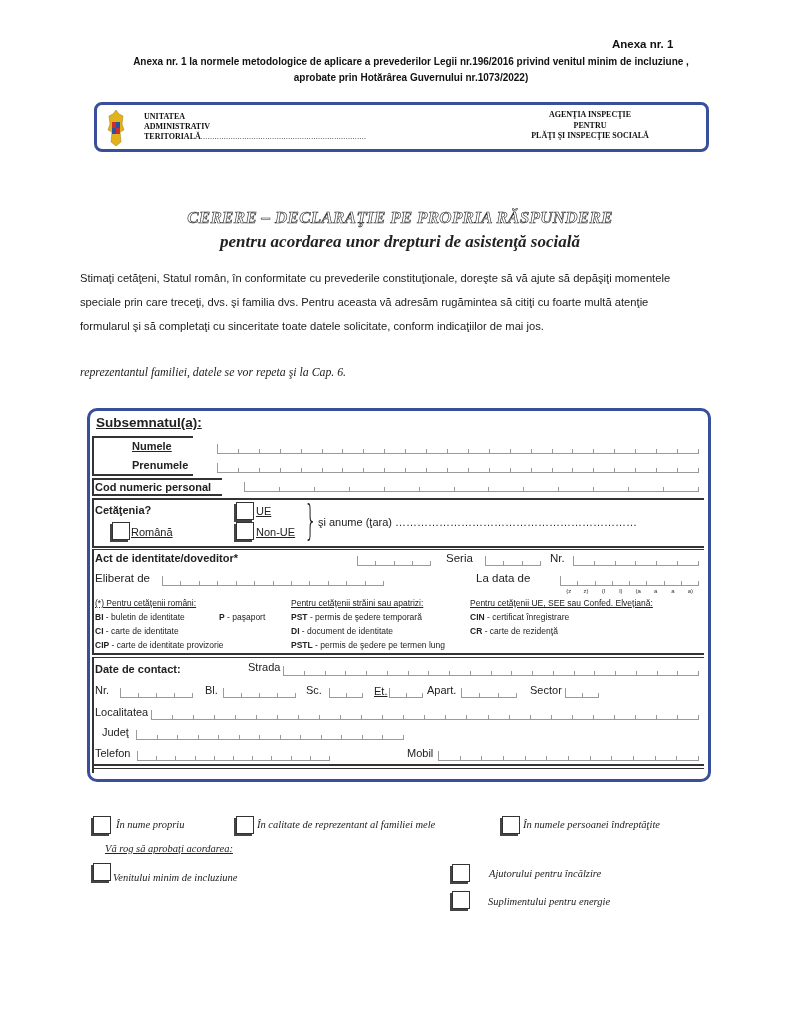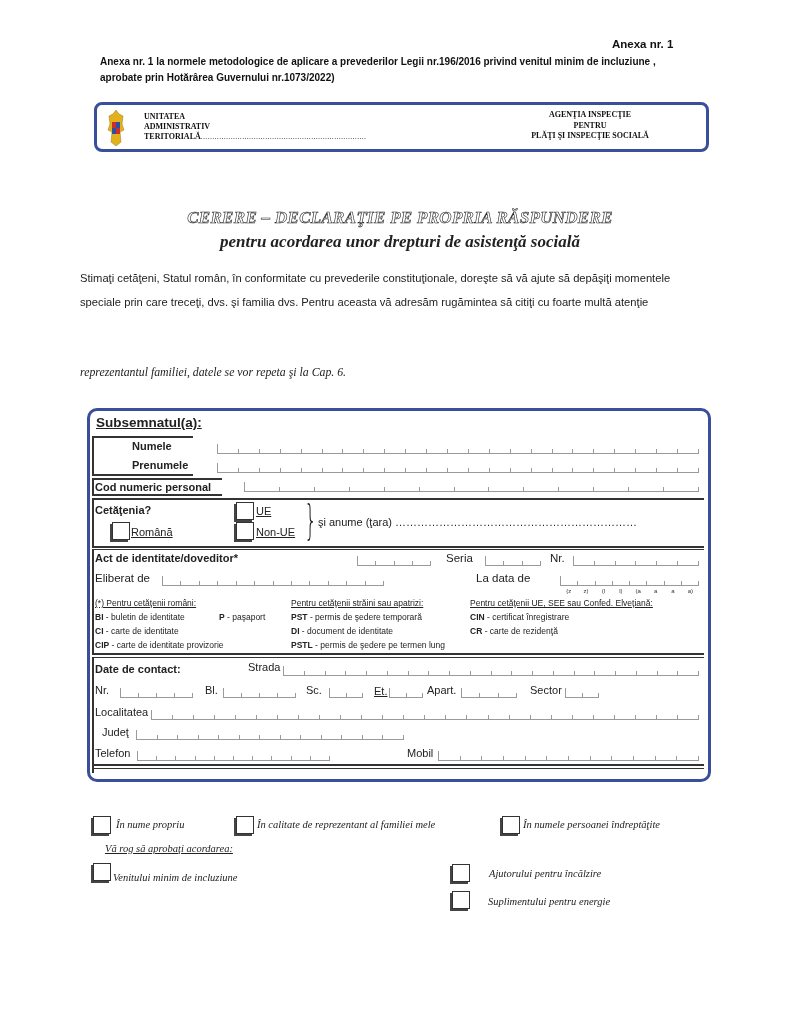--- a/index.html
+++ b/index.html
@@ -1,21 +1,21 @@
 <!DOCTYPE html>
 <html><head>
 <meta charset="utf-8">
 <style>
   * { box-sizing: border-box; margin: 0; padding: 0; }
   html, body { width: 791px; height: 1024px; background: #ffffff; overflow: hidden; }
   body { position: relative; font-family: "Liberation Sans", sans-serif; color: #111; }
   .abs { position: absolute; }
 
   .anexa-title { left: 612px; top: 38px; font-size: 11.5px; font-weight: bold; }
-  .anexa-sub { left: 100px; width: 622px; top: 54px; font-size: 10px; font-weight: bold; text-align: left; line-height: 16px; }
+  .anexa-sub { left: 100px; width: 622px; top: 54px; font-size: 10px; font-weight: bold; text-align: center; line-height: 16px; }
 
   .header-box { left: 94px; top: 102px; width: 615px; height: 50px; border: 3px solid #3a4f9a; border-radius: 8px; }
   .crest { left: 107px; top: 108px; width: 18px; height: 40px; }
   .uat { left: 144px; top: 112px; font-family: "Liberation Serif", serif; font-size: 8px; font-weight: bold; line-height: 10px; }
   .uat .dots { font-weight: normal; letter-spacing: 0.3px; }
   .anpis { left: 500px; top: 110px; width: 180px; text-align: center; font-family: "Liberation Serif", serif; font-size: 8px; font-weight: bold; line-height: 10.5px; }
 
   .main-title { left: 100px; width: 600px; top: 208px; text-align: center; font-family: "Liberation Serif", serif; font-style: italic; font-size: 17px; letter-spacing: 0.3px; color: #fff; -webkit-text-stroke: 0.6px #222; font-weight: bold; }
   .main-subtitle { left: 100px; width: 600px; top: 232px; text-align: center; font-family: "Liberation Serif", serif; font-style: italic; font-weight: bold; font-size: 17px; color: #222; }
 
@@ -72,34 +72,35 @@
   <div>PENTRU</div>
   <div>PLĂŢI ŞI INSPECŢIE SOCIALĂ</div>
 </div>
 
 <div class="abs main-title">CERERE – DECLARAŢIE PE PROPRIA RĂSPUNDERE</div>
 <div class="abs main-subtitle">pentru acordarea unor drepturi de asistenţă socială</div>
 
 <div class="abs intro">
   <p>Stimaţi cetăţeni, Statul român, în conformitate cu prevederile constituţionale, doreşte să vă ajute să depăşiţi momentele</p>
   <p>speciale prin care treceţi, dvs. şi familia dvs. Pentru aceasta vă adresăm rugămintea să citiţi cu foarte multă atenţie</p>
+  <p>formularul şi să completaţi cu sinceritate toate datele solicitate, conform indicaţiilor de mai jos.</p>
 </div>
 <div class="abs cap1">
   <div>reprezentantul familiei, datele se vor repeta şi la Cap. 6.</div>
 </div>
 
 <div class="abs form-box"></div>
 
 <div class="abs lbl b u" style="left:96px;top:415px;font-size:13.5px;">Subsemnatul(a):</div>
 
 <div class="abs hline" style="left:92px;top:436px;width:101px;"></div>
 <div class="abs vline" style="left:92px;top:436px;height:40px;"></div>
 <div class="abs hline" style="left:92px;top:474px;width:101px;"></div>
 
-<div class="abs lbl b" style="left:132px;top:440px;">Numele</div>
+<div class="abs lbl b" style="left:132px;top:440px;text-decoration:underline;">Numele</div>
 <div class="abs comb" style="left:217px;top:444px;width:482px;">
     <div class="cell"></div>
     <div class="cell"></div>
     <div class="cell"></div>
     <div class="cell"></div>
     <div class="cell"></div>
     <div class="cell"></div>
     <div class="cell"></div>
     <div class="cell"></div>
     <div class="cell"></div>

